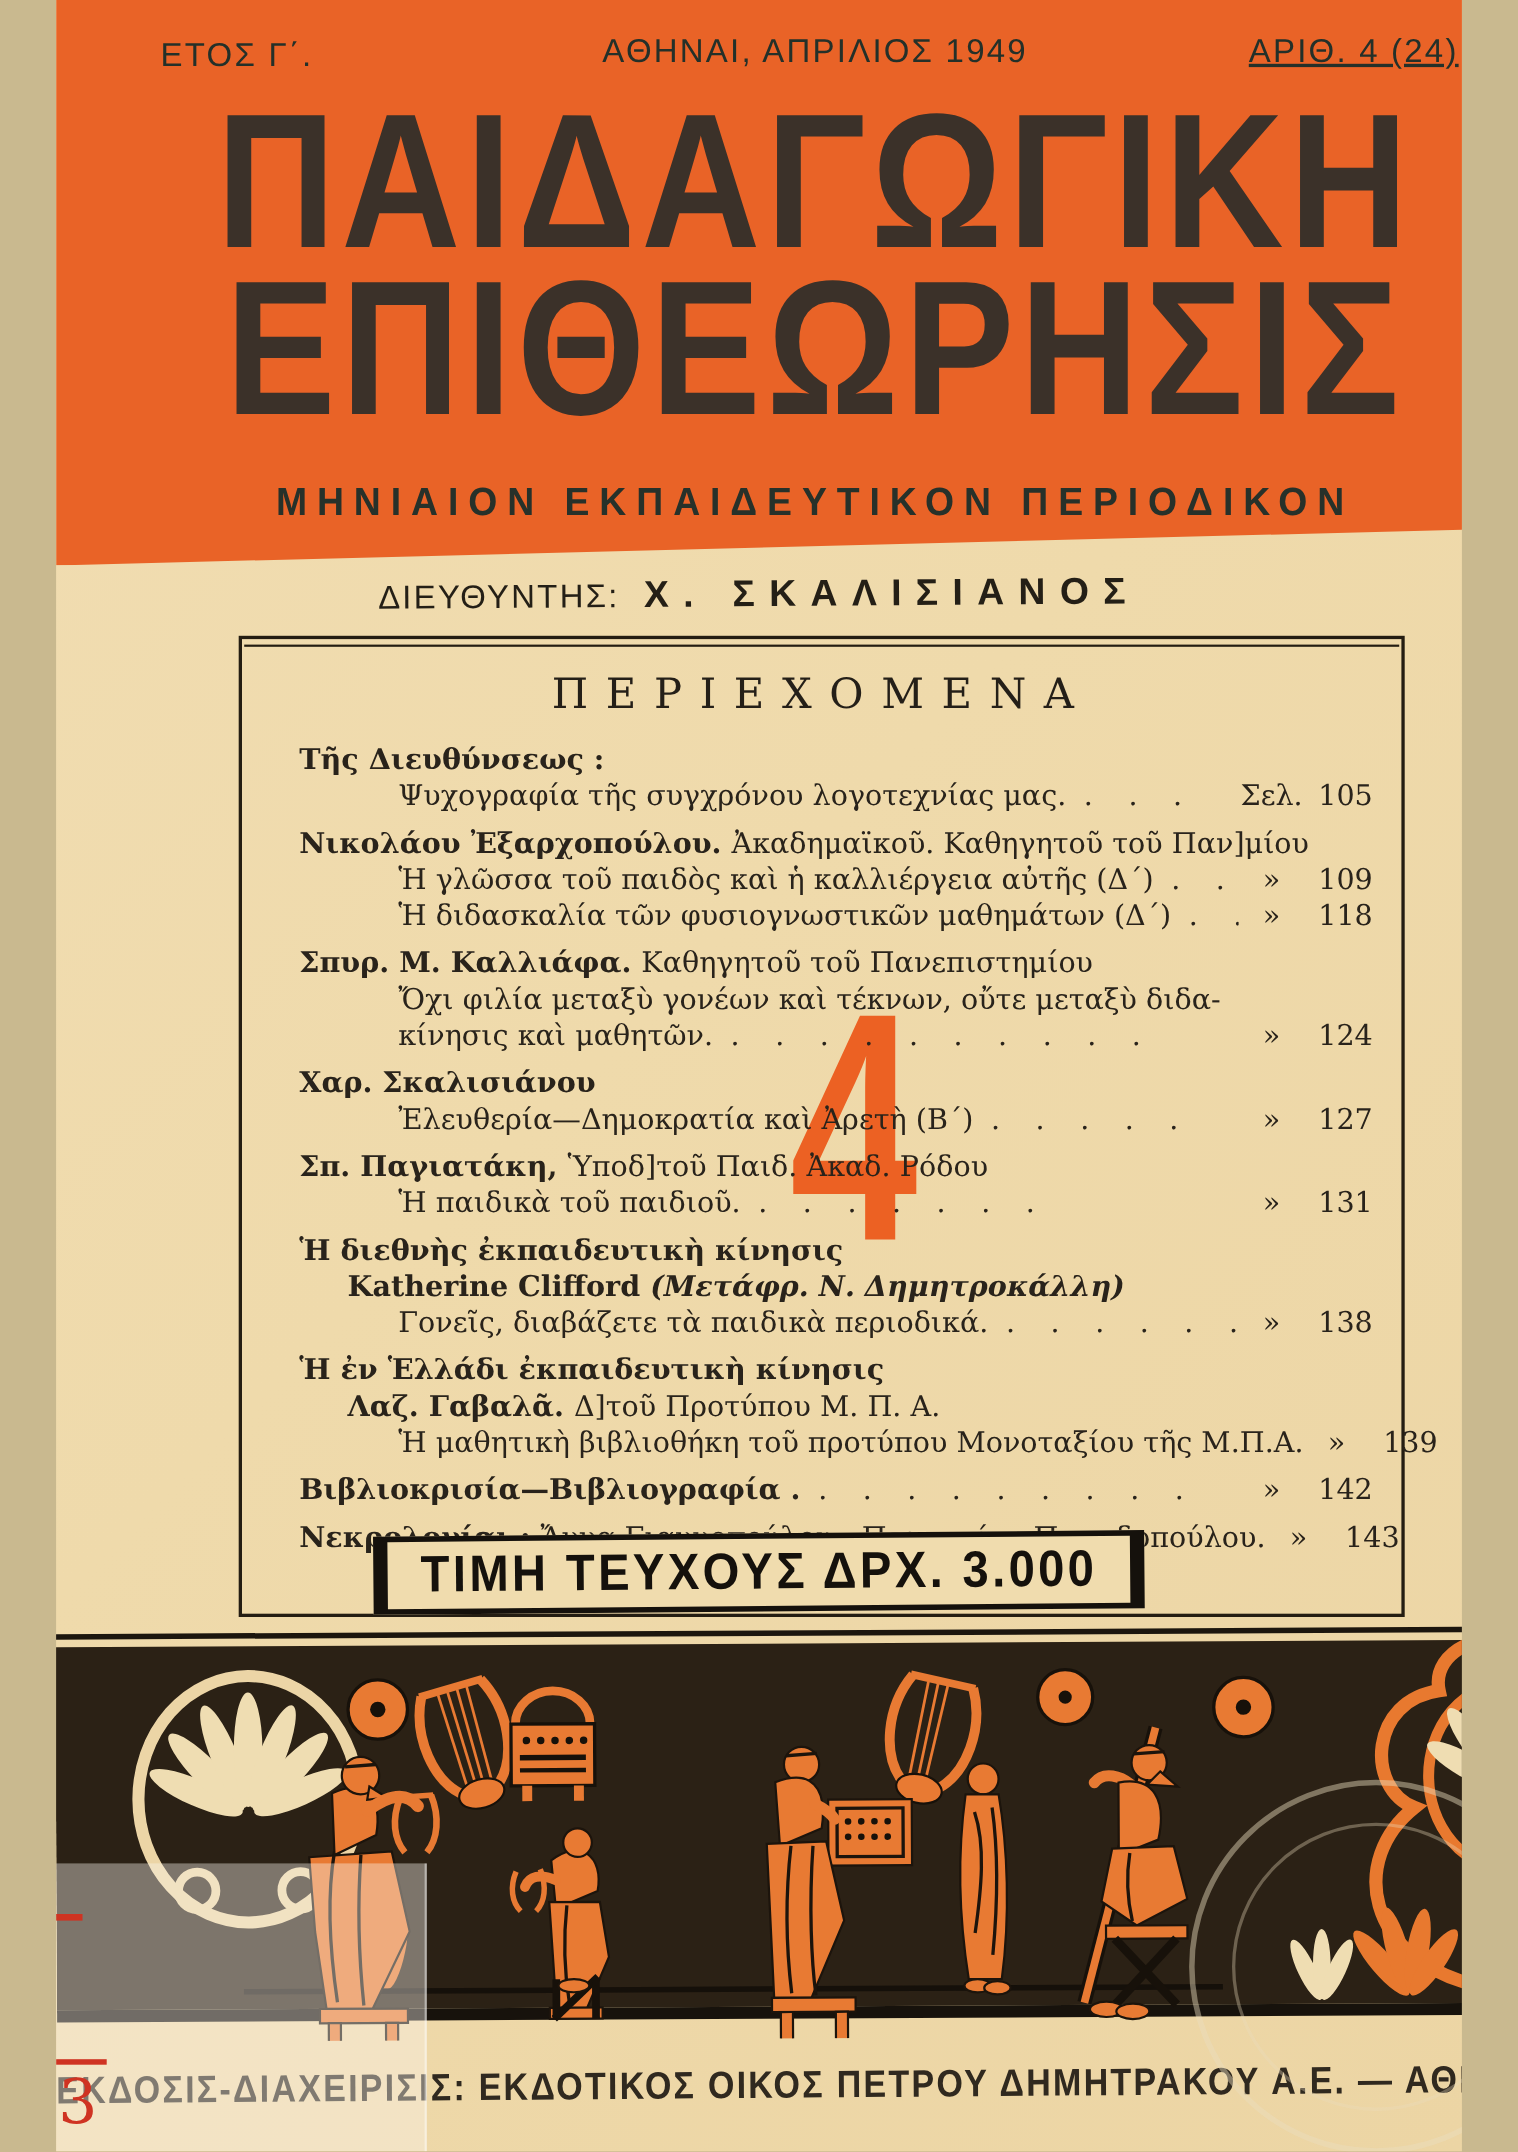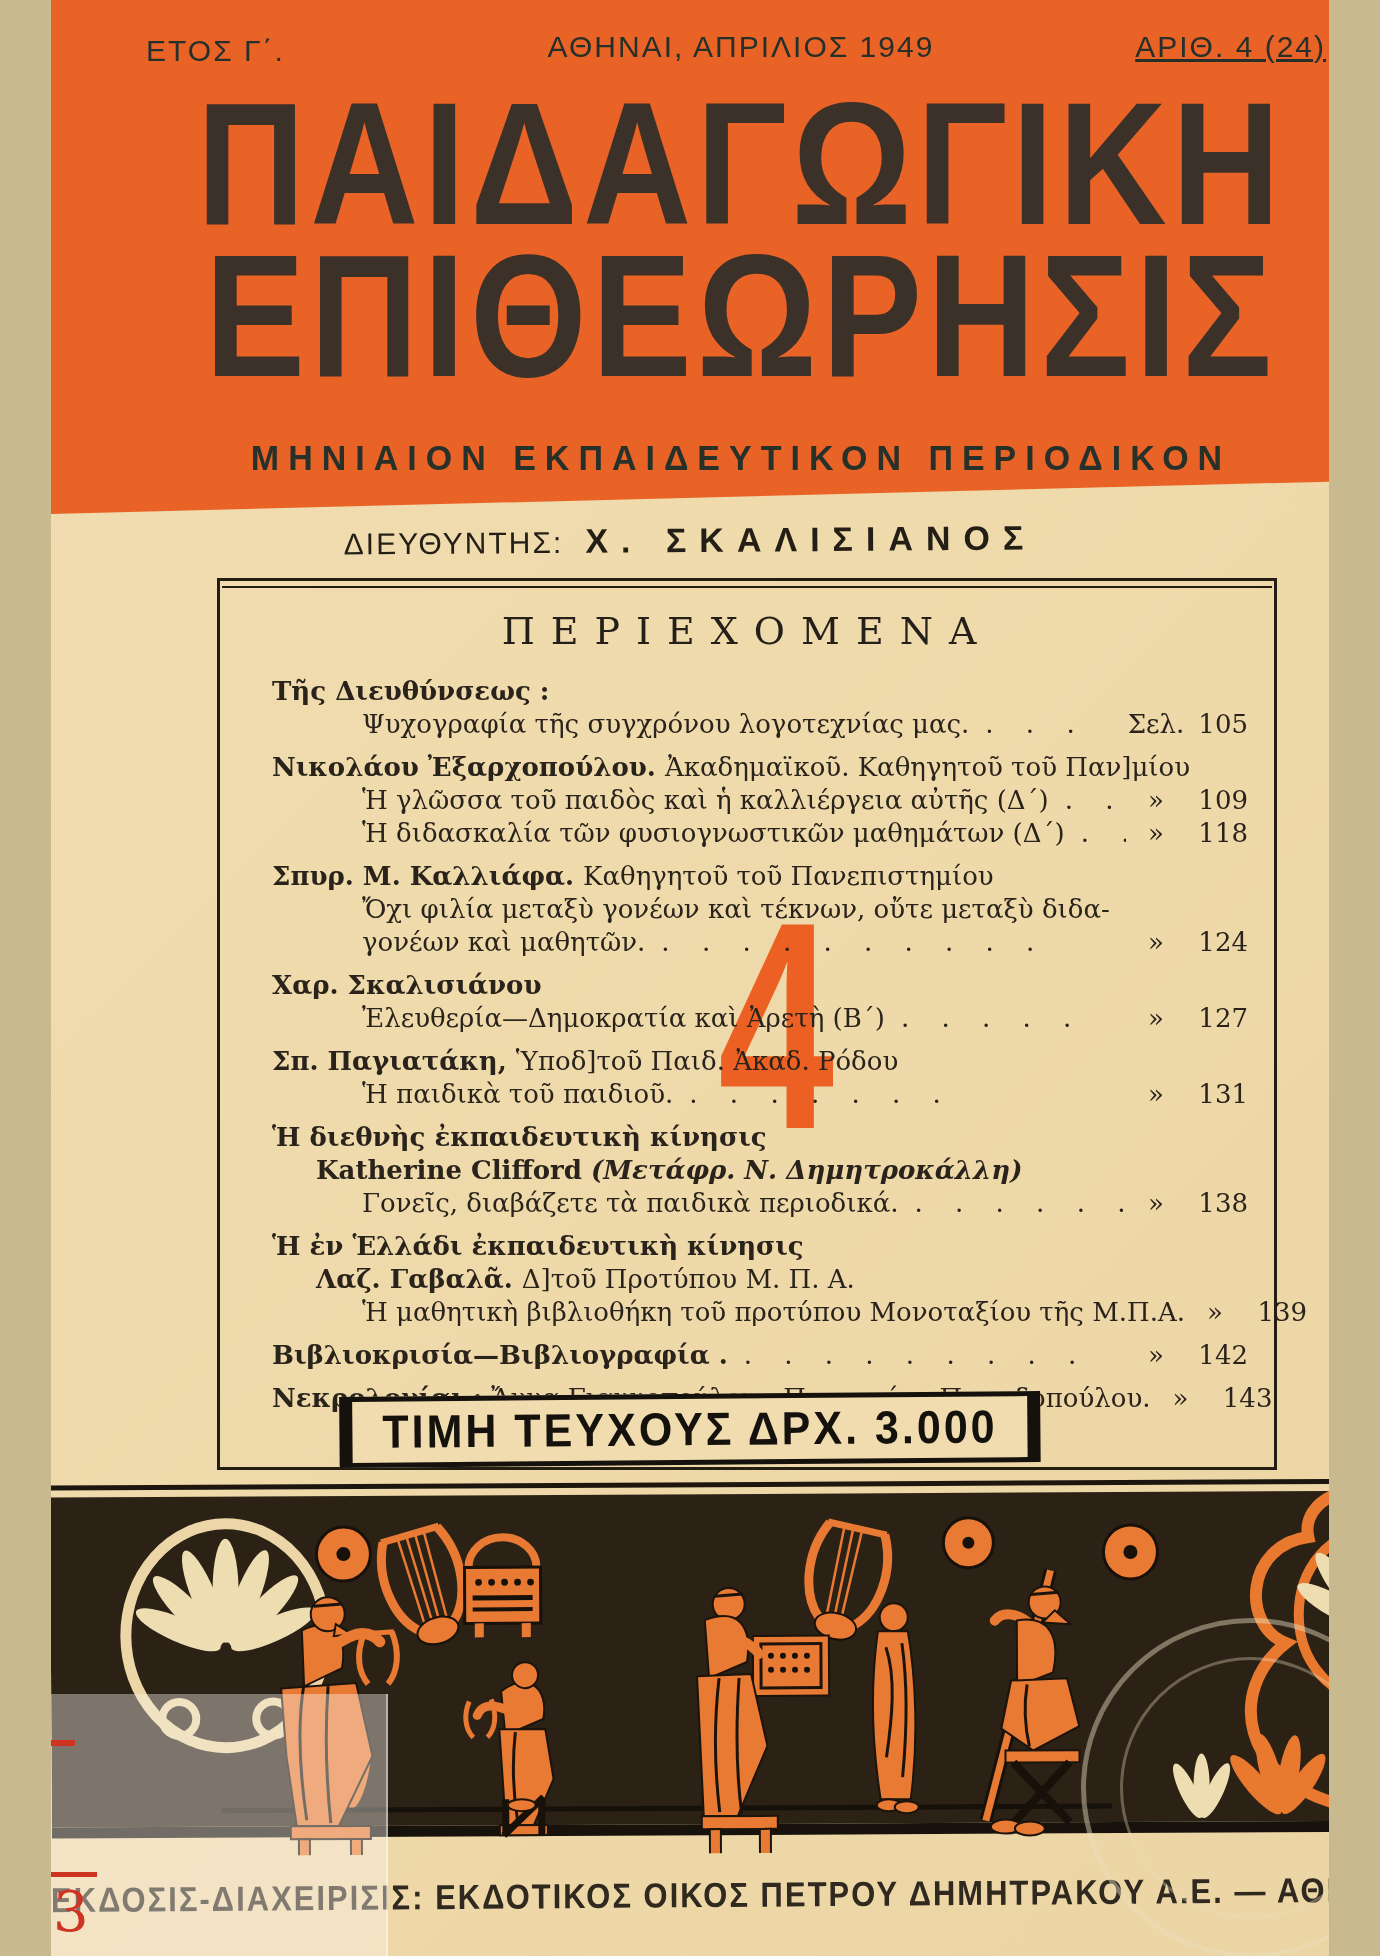--- a/index.html
+++ b/index.html
@@ -132,21 +132,21 @@
           <span class="toc-mark">»</span>
           <span class="toc-page">118</span>
         </div>
         <div class="toc-row i0 gap">
           <span class="toc-text"><span class="seg-bold">Σπυρ. Μ. Καλλιάφα. </span><span class="seg-plain">Καθηγητοῦ τοῦ Πανεπιστημίου</span></span>
         </div>
         <div class="toc-row i2">
           <span class="toc-text"><span class="seg-plain">Ὄχι φιλία μεταξὺ γονέων καὶ τέκνων, οὔτε μεταξὺ διδα-</span></span>
         </div>
         <div class="toc-row i2">
-          <span class="toc-text"><span class="seg-plain">γονέων καὶ μαθητῶν.</span></span>
+          <span class="toc-text"><span class="seg-plain">κίνησις καὶ μαθητῶν.</span></span>
           <span class="toc-dots">. . . . . . . . . .</span>
           <span class="spacer"></span>
           <span class="toc-mark">»</span>
           <span class="toc-page">124</span>
         </div>
         <div class="toc-row i0 gap">
           <span class="toc-text"><span class="seg-bold">Χαρ. Σκαλισιάνου</span></span>
         </div>
         <div class="toc-row i2">
           <span class="toc-text"><span class="seg-plain">Ἐλευθερία—Δημοκρατία καὶ Ἀρετὴ (Β΄)</span></span>

